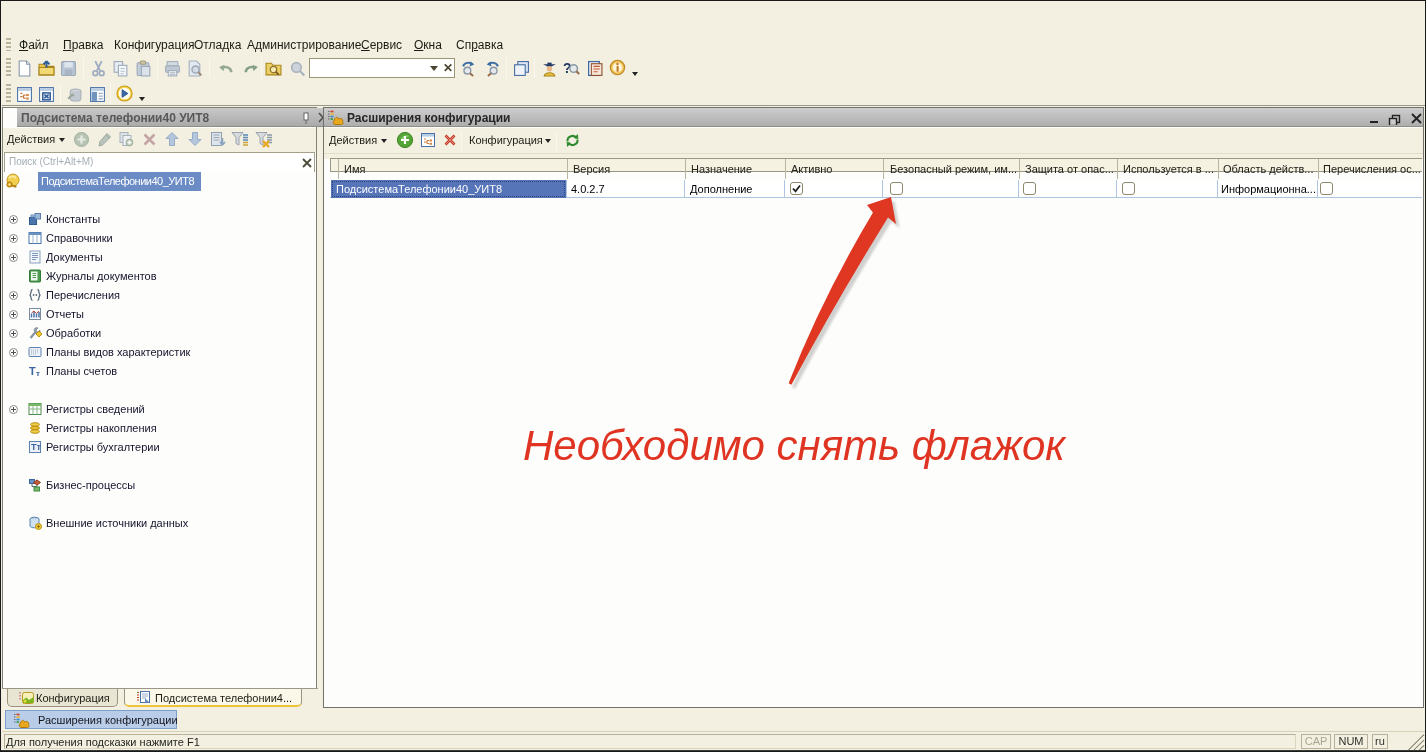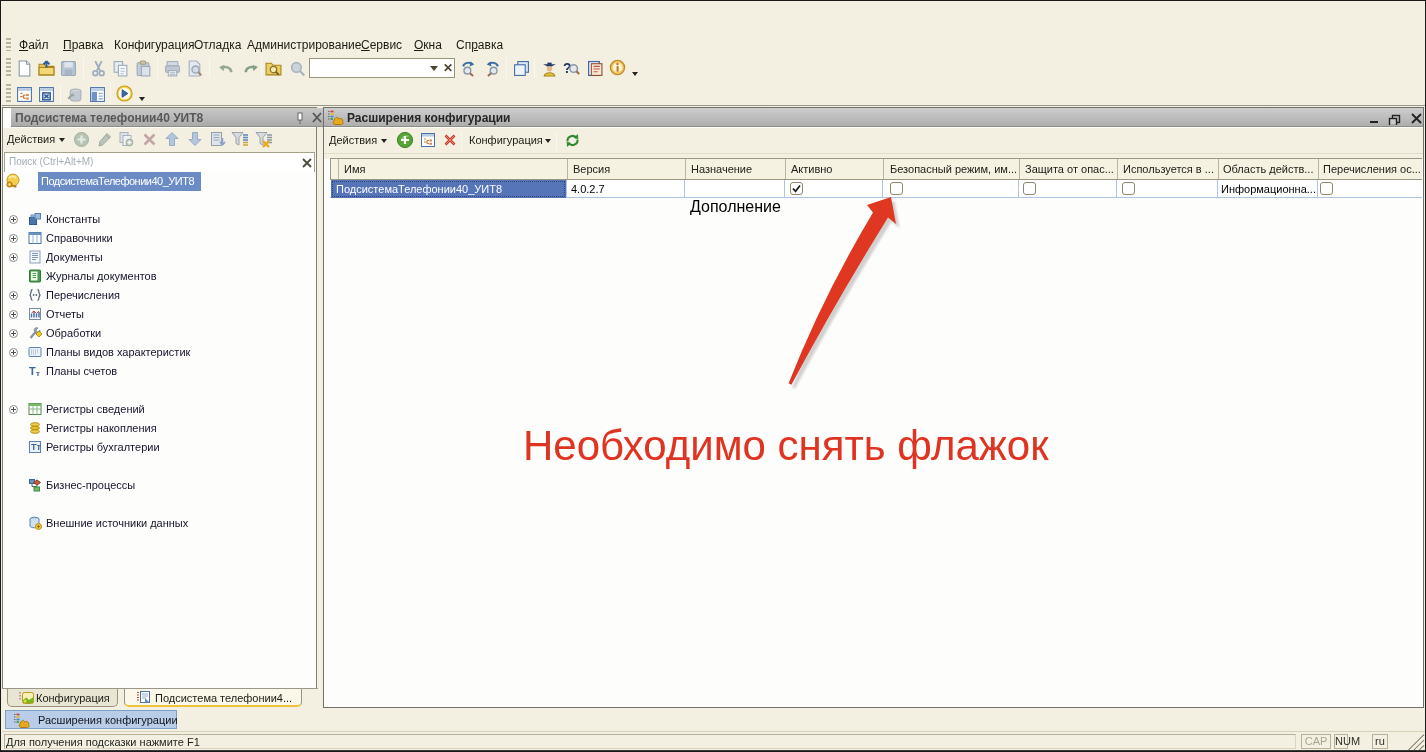--- a/index.html
+++ b/index.html
@@ -18,21 +18,21 @@
   .menuitem { position:absolute; top:4px; font-size:12px; color:#1c1c14; white-space:nowrap; }
   .menuitem u { text-decoration:underline; }
   
   #toolbar1 { position:absolute; left:1px; top:54px; width:1424px; height:27px; background:#f3f0e1; }
   #toolbar2 { position:absolute; left:1px; top:81px; width:1424px; height:25px; background:#f3f0e1; }
   .tbsep { position:absolute; top:3px; width:1px; height:20px; background:#bab595; border-right:1px solid #faf8ee; }
   .grip { position:absolute; width:5px; background-image:repeating-linear-gradient(to bottom,#b8b49c 0 2px, #f3f0e1 2px 4px); }
   .ticon { position:absolute; width:17px; height:17px; }
   
   #leftpanel { position:absolute; left:1px; top:106px; width:315px; height:601px; background:#fdfdfb; border:1px solid #808074; }
-  #lp-title { position:absolute; left:8px; top:0; width:374px; height:19px; background:linear-gradient(#c8c8c8,#aaaaaa); border-bottom:1px solid #8e8e86; }
+  #lp-title { position:absolute; left:14px; top:0; width:374px; height:19px; background:linear-gradient(#c8c8c8,#aaaaaa); border-bottom:1px solid #8e8e86; }
   #lp-title span { position:absolute; left:4px; top:3px; font-size:12px; font-weight:bold; color:#585858; }
   #lp-actions { position:absolute; left:0; top:20px; width:313px; height:24px; background:#f3f0e1; }
   #lp-search { position:absolute; left:1px; top:44px; width:311px; height:21px; background:#fff; border:1px solid #a5a188; }
   #lp-search span { position:absolute; left:4px; top:3px; font-size:10px; color:#a5b0b5; }
   #lp-tree { position:absolute; left:0; top:64px; width:313px; height:517px; background:#fdfdfb; }
   .trow { position:absolute; left:0; width:313px; height:19px; font-size:11px; color:#14142c; }
   .trow .lbl { position:absolute; left:43px; top:3px; white-space:nowrap; }
   .texp { position:absolute; left:6px; top:5px; width:9px; height:9px; border:1px solid #8a8a8a; border-radius:50%; background:#fff; }
   .texp:before { content:""; position:absolute; left:1px; top:3px; width:5px; height:1px; background:#505050; }
   .texp:after { content:""; position:absolute; left:3px; top:1px; width:1px; height:5px; background:#505050; }
@@ -40,21 +40,21 @@
   
   #lp-tabs { position:absolute; left:1px; top:687px; width:316px; height:20px; background:#f3f0e1; border-top:1px solid #9a968a; }
   .lptab { position:absolute; top:0px; height:18px; font-size:11px; color:#1c1c14; border:1px solid #98947e; border-top:none; border-radius:0 0 5px 5px; }
   
   #rwin { position:absolute; left:322px; top:106px; width:1101px; height:601px; background:#fdfdfb; border:1px solid #72726a; }
   #rw-title { position:absolute; left:0; top:0; width:1099px; height:19px; background:linear-gradient(#cdcdcd,#aeaeae); border-bottom:1px solid #8e8e86; }
   #rw-title span { position:absolute; left:23px; top:3px; font-size:12px; font-weight:bold; color:#262626; }
   #rw-tools { position:absolute; left:0; top:20px; width:1099px; height:26px; background:#f3f0e1; border-bottom:1px solid #e2dfc8; }
   #rw-gap { position:absolute; left:0; top:46px; width:1099px; height:5px; background:#f3f0e1; }
   
-  #tbl-head { position:absolute; left:6px; top:50px; width:1092px; height:22px; background:#f5f2e2; border:1px solid #9a9684; border-right:none; }
+  #tbl-head { position:absolute; left:6px; top:50px; width:1092px; height:14px; background:#f5f2e2; border:1px solid #9a9684; border-right:none; }
   .th { position:absolute; top:4px; font-size:11px; color:#21211b; white-space:nowrap; overflow:hidden; }
   .thsep { position:absolute; top:0; width:1px; height:20px; background:#b9b5a0; }
   #tbl-row { position:absolute; left:6px; top:72px; width:1092px; height:18px; background:#ffffff; border-bottom:1px solid #aec4e0; }
   .tdsep { position:absolute; top:0; width:1px; height:18px; background:#aec4e0; }
   .cb { position:absolute; top:2px; width:13px; height:13px; background:#fff; border:1px solid #8d896e; border-radius:3px; }
   
   #taskbar { position:absolute; left:1px; top:707px; width:1424px; height:23px; background:#f3f0e1; }
   #taskbtn { position:absolute; left:3px; top:2px; width:172px; height:19px; background:#b9cde9; border:1px solid #7ba0cc; }
   #statusbar { position:absolute; left:1px; top:730px; width:1424px; height:19px; background:#f3f0e1; border-top:1px solid #d6d2ba; }
   .stbox { position:absolute; top:2px; height:15px; border:1px solid #b5b19b; font-size:11px; text-align:center; }
@@ -505,21 +505,21 @@
       <div class="thsep" style="left:688px"></div>
       <div class="thsep" style="left:786px"></div>
       <div class="thsep" style="left:887px"></div>
       <div class="thsep" style="left:987px"></div>
     </div>
     <div id="tbl-row">
       <div class="abs" style="left:1px;top:0;width:235px;height:18px;background:#5674b8;outline:1px dotted #30457a;outline-offset:-2px;">
         <span class="abs" style="left:5px;top:3px;font-size:11px;color:#fff;white-space:nowrap;">ПодсистемаТелефонии40_УИТ8</span>
       </div>
       <span class="abs" style="left:241px;top:3px;font-size:11px;color:#000;">4.0.2.7</span>
-      <span class="abs" style="left:360px;top:18px;font-size:16px;color:#000;">Дополнение</span>
+      <span class="abs" style="left:360px;top:3px;font-size:11px;color:#000;">Дополнение</span>
       <span class="abs" style="left:891px;top:3px;font-size:11px;color:#000;white-space:nowrap;">Информационна...</span>
       <div class="cb" style="left:460px;">
           <svg width="11" height="11" viewBox="0 0 11 11" style="position:absolute;left:0;top:0">
             <path d="M2 5.5l2.5 2.8L9 2.5" fill="none" stroke="#222" stroke-width="1.8"></path>
           </svg>
         </div>
       <div class="cb" style="left:560px;"></div>
       <div class="cb" style="left:693px;"></div>
       <div class="cb" style="left:792px;"></div>
       <div class="cb" style="left:990px;"></div>
@@ -535,21 +535,21 @@
 
     <svg class="abs" style="left:455px;top:85px" width="135" height="205" viewBox="0 0 135 205">
       <defs>
           <filter id="blr" x="-20%" y="-20%" width="150%" height="150%">
             <feGaussianBlur stdDeviation="1.3"></feGaussianBlur>
           </filter>
         </defs>
       <path d="M9.6 190.2 Q 44 103, 94 19.5 L 88 12 L 112 4 L 117 31 L 109 24.5 Q 56 110, 12.4 191.8 Z" fill="#9a9a9a" opacity="0.45" filter="url(#blr)" transform="translate(3.5,4)"></path>
       <path d="M9.6 190.2 Q 44 103, 94 19.5 L 88 12 L 112 4 L 117 31 L 109 24.5 Q 56 110, 12.4 191.8 Z" fill="#df3722"></path>
     </svg>
-    <div class="abs" style="left:199px;top:314px;font-size:42px;color:#e03423;white-space:nowrap;">Необходимо снять флажок</div>
+    <div class="abs" style="left:199px;top:314px;font-size:42px;color:#e03423;white-space:nowrap;font-style:italic;">Необходимо снять флажок</div>
   </div>
 
   <div id="taskbar">
     <div id="taskbtn">
       <svg class="abs" style="left:7px;top:2px" width="17" height="15" viewBox="0 0 17 15">
         <path d="M1 1.5h1.5M1 4h1.5M1 6.5h1.5M1 9h1.5" stroke="#6a6a6a"></path>
         <path d="M3.5 1.5h3" stroke="#d03a2a" stroke-width="1.6"></path>
         <path d="M3.5 4h3.5" stroke="#e8b82a" stroke-width="1.6"></path>
         <path d="M3.5 6.5h3" stroke="#3a8ad0" stroke-width="1.6"></path>
         <path d="M3.5 9h2.5" stroke="#3a9a3a" stroke-width="1.6"></path>
@@ -560,17 +560,17 @@
   </div>
 
   <div id="statusbar">
     <span class="abs" style="left:4px;top:4px;font-size:11px;color:#26261e;">Для получения подсказки нажмите F1</span>
     <div class="abs" style="left:2px;top:2px;width:1292px;height:15px;border:1px solid #d8d4be;border-top-color:#b5b19b;border-left-color:#b5b19b;"></div>
     <svg class="abs" style="left:1402px;top:1px;width:22px;height:18px" viewBox="0 0 22 20">
         <path d="M21 2L3 20M21 8L9 20M21 14L15 20" stroke="#8a8670" stroke-width="1.5"></path>
         <path d="M21 3.2L4.2 20M21 9.2L10.2 20M21 15.2L16.2 20" stroke="#fbf9ef" stroke-width="1"></path>
       </svg>
     <div class="stbox" style="left:1299px;width:30px;color:#aaa690;">CAP</div>
-    <div class="stbox" style="left:1332px;width:14px;color:#30302a;">NUM</div>
+    <div class="stbox" style="left:1332px;width:34px;color:#30302a;">NUM</div>
     <div class="stbox" style="left:1370px;width:16px;color:#30302a;">ru ▾</div>
   </div>
   <div id="botborder"></div>
 </div>
 
 </body></html>

